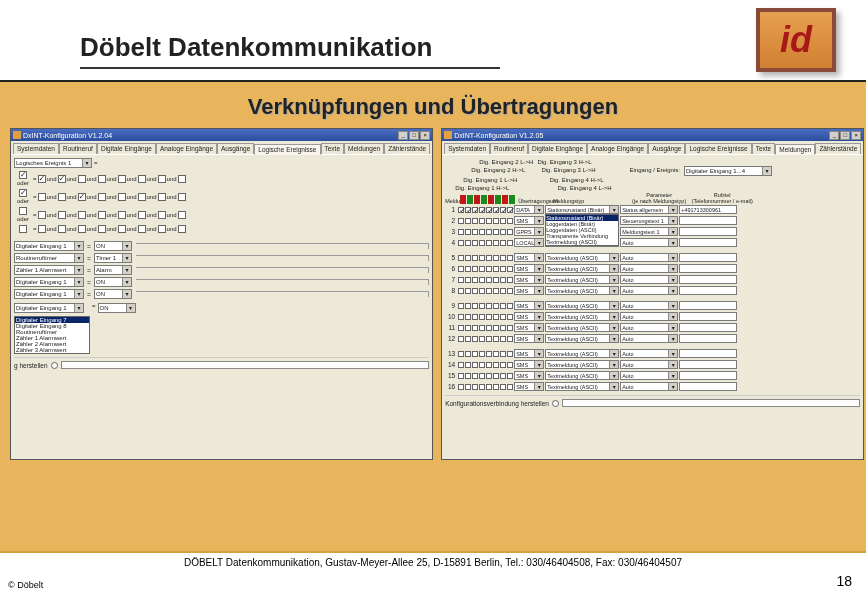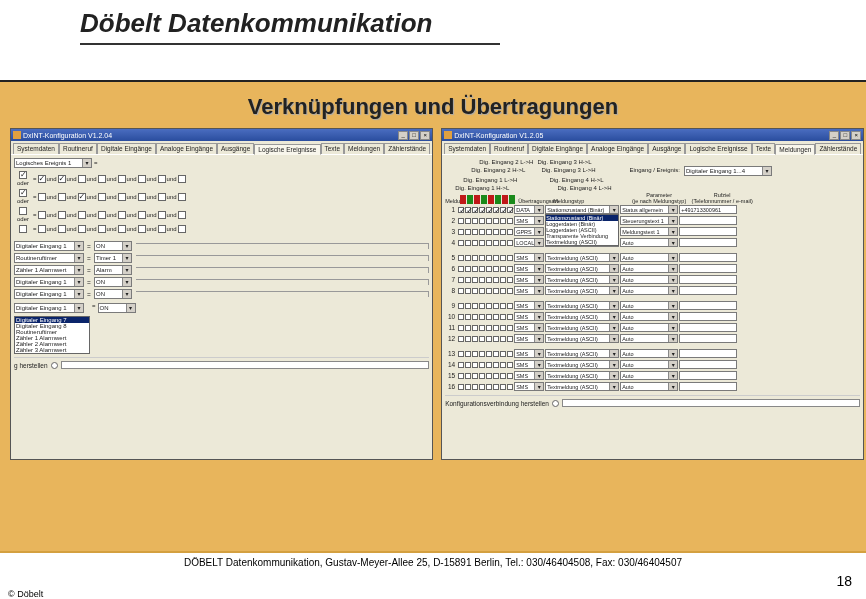--- a/index.html
+++ b/index.html
@@ -1,18 +1,18 @@
 <!DOCTYPE html>
 <html><head>
 <meta charset="utf-8">
 <style>
 * { box-sizing: border-box; margin: 0; padding: 0; }
 body { width: 866px; height: 599px; font-family: Arial, sans-serif; background: #e8b55c; position: relative; overflow: hidden; }
 .topbar { background: #fff; border-bottom: 2px solid #222; padding: 8px 40px 4px 80px; position: relative; height: 82px; }
-.topbar h1 { font-size: 26px; font-weight: bold; font-style: italic; color: #222; }
+.topbar h1 { font-size: 26px; font-weight: bold; color: #222; margin-top: 24px; }
 .topbar .line { border-top: 2px solid #333; margin: 4px 0 4px 0; width: 420px; }
 .topbar .sub { font-size: 15px; font-weight: bold; margin-left: 40px; }
 .logo { position: absolute; right: 30px; top: 8px; width: 80px; height: 64px; }
 .logo-frame { width: 80px; height: 64px; border: 4px solid #8a4a3a; background: linear-gradient(#e6a050,#d08030); box-shadow: 4px 4px 6px rgba(0,0,0,.3); display: flex; align-items: center; justify-content: center; }
 .logo-frame span { font-size: 36px; font-weight: bold; color: #a81818; font-style: italic; }
 .slide-title { text-align: center; margin: 12px 0 8px 0; }
 .slide-title div { font-size: 22px; font-weight: bold; color: #222; text-shadow: 1px 1px 1px #aaa; }
 .windows { display: flex; justify-content: space-between; padding: 0 10px; gap: 8px; }
 .win { background: #ece9d8; border: 1px solid #555; font-size: 7px; color: #222; flex: 1; height: 332px; display: flex; flex-direction: column; }
 .titlebar { background: linear-gradient(#4a6dc0,#2a4d9e); color: #fff; display: flex; align-items: center; padding: 1px 2px; height: 12px; }
@@ -48,29 +48,34 @@
 .hdrlines .r { display: flex; gap: 4px; }
 .colorbar { display: flex; gap: 1px; margin: 1px 0 1px 34px; }
 .colorbar span { width: 6px; height: 9px; }
 .gr { background: #1a8a1a; } .rd { background: #c01818; }
 .mrow { display: flex; align-items: center; gap: 1px; height: 11px; }
 .mrow .num { width: 12px; text-align: right; padding-right: 2px; }
 .mrow .cbs { display: flex; gap: 1px; }
 .mrow .cbs .cb { width: 6px; height: 6px; }
 .mrow .dd { height: 9px; font-size: 5.5px; }
 .footer { position: absolute; bottom: 0; left: 0; right: 0; background: #fff; border-top: 2px solid #d4a040; height: 48px; padding: 4px 12px; font-size: 10px; text-align: center; }
-.footer .copy { position: absolute; left: 8px; bottom: 0; font-size: 9px; }
+.footer .copy { position: absolute; left: 8px; bottom: 9px; font-size: 9px; }
 .footer .pg { position: absolute; right: 14px; bottom: 10px; font-size: 14px; }
 </style>
 </head>
 <body>
 
 <div class="topbar">
   <h1>Döbelt Datenkommunikation</h1>
   <div class="line"></div>
+  <div class="logo">
+    <div class="logo-frame">
+        <span>id</span>
+      </div>
+  </div>
 </div>
 
 <div class="slide-title">
   <div>Verknüpfungen und Übertragungen</div>
 </div>
 
 <div class="windows">
 
   <div class="win">
     <div class="titlebar">

